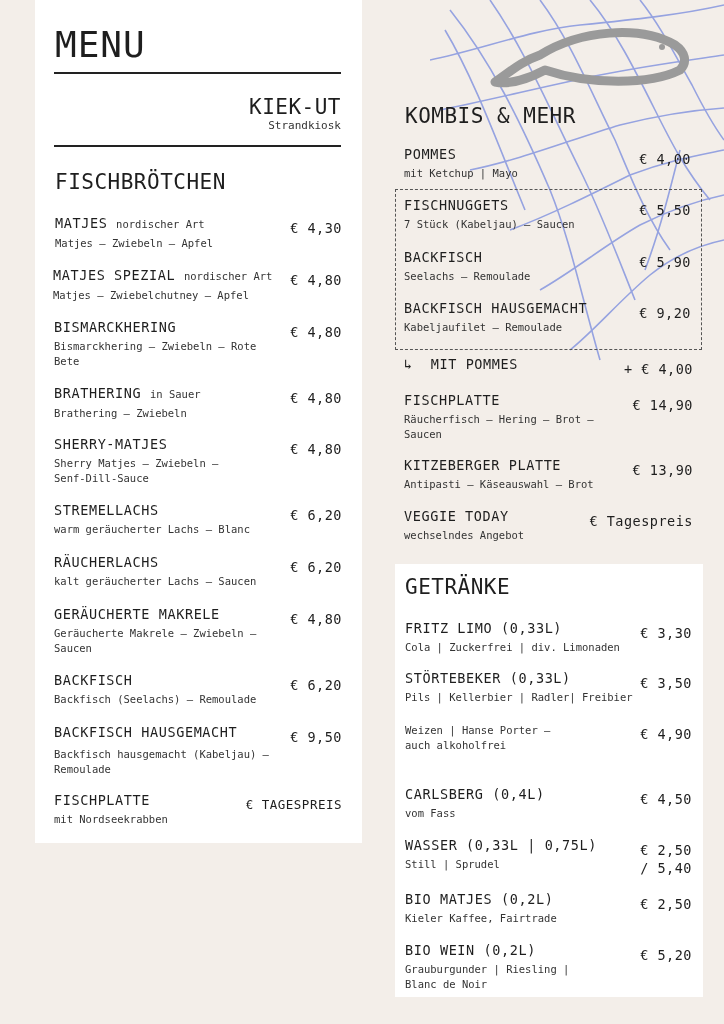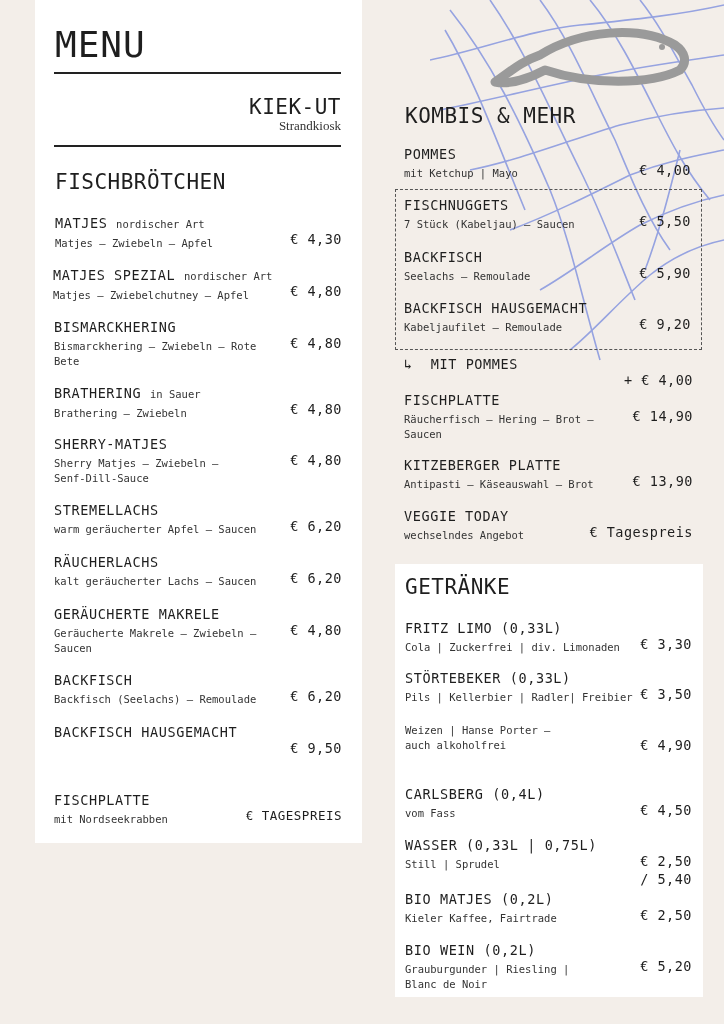--- a/index.html
+++ b/index.html
@@ -10,29 +10,29 @@
     color:#1e1e1e;
   }
   .card { position:absolute; background:#ffffff; }
   .left-card { left:35px; top:0; width:327px; height:843px; }
   .right-card { left:395px; top:564px; width:308px; height:433px; }
 
   .menu-title { position:absolute; left:20px; top:24px; font-size:36px; letter-spacing:1px; font-weight:400; }
   .rule { position:absolute; left:19px; width:287px; height:1.5px; background:#222; }
   .brand { position:absolute; right:21px; top:95px; text-align:right; }
   .brand-name { font-size:21px; letter-spacing:0.5px; line-height:24px; }
-  .brand-sub { font-size:13px; line-height:14px; color:#333;font-family:Liberation Serif, serif; }
+  .brand-sub { font-size:11px; line-height:14px; color:#333; }
 
   .section-title { position:absolute; font-size:21px; letter-spacing:0.5px; }
 
   .item { position:absolute; }
   .item .name { font-size:13.5px; letter-spacing:0.6px; line-height:18px; white-space:nowrap; }
   .item .name small { font-size:10.5px; letter-spacing:0; color:#333; }
   .item .desc { font-size:10.5px; line-height:14.5px; color:#333; margin-top:3px; }
-  .item .price { position:absolute; top:16px; right:0; font-size:13.5px; letter-spacing:0.5px; line-height:18px; text-align:center; white-space:nowrap; }
+  .item .price { position:absolute; top:5px; right:0; font-size:13.5px; letter-spacing:0.5px; line-height:18px; text-align:center; white-space:nowrap; }
 
   .dashed-box { position:absolute; left:395px; top:189px; width:307px; height:161px; border:1px dashed #555; box-sizing:border-box; }
 
   .deco { position:absolute; left:430px; top:0; width:294px; height:380px; pointer-events:none; }
 </style>
 </head>
 <body>
 
 <svg class="deco" viewBox="0 0 294 380">
   <g fill="none" stroke="#8c9be0" stroke-width="1.6" opacity="0.9">
@@ -87,40 +87,41 @@
     <div class="desc">Brathering – Zwiebeln</div>
     <div class="price">€ 4,80</div>
   </div>
   <div class="item" style="left:19px;top:435px;width:288px">
     <div class="name">SHERRY-MATJES</div>
     <div class="desc" style="width:190px">Sherry Matjes – Zwiebeln – Senf-Dill-Sauce</div>
     <div class="price">€ 4,80</div>
   </div>
   <div class="item" style="left:19px;top:501px;width:288px">
     <div class="name">STREMELLACHS</div>
-    <div class="desc">warm geräucherter Apfel – Saucen</div>
+    <div class="desc">warm geräucherter Lachs – Blanc</div>
     <div class="price">€ 6,20</div>
   </div>
   <div class="item" style="left:19px;top:553px;width:288px">
     <div class="name">RÄUCHERLACHS</div>
     <div class="desc">kalt geräucherter Lachs – Saucen</div>
     <div class="price">€ 6,20</div>
   </div>
   <div class="item" style="left:19px;top:605px;width:288px">
     <div class="name">GERÄUCHERTE MAKRELE</div>
     <div class="desc" style="width:215px">Geräucherte Makrele – Zwiebeln – Saucen</div>
     <div class="price">€ 4,80</div>
   </div>
   <div class="item" style="left:19px;top:671px;width:288px">
     <div class="name">BACKFISCH</div>
     <div class="desc">Backfisch (Seelachs) – Remoulade</div>
     <div class="price">€ 6,20</div>
   </div>
   <div class="item" style="left:19px;top:723px;width:288px">
     <div class="name">BACKFISCH HAUSGEMACHT</div>
+    <div class="desc" style="width:225px;margin-top:6px">Backfisch hausgemacht (Kabeljau) – Remoulade</div>
     <div class="price">€ 9,50</div>
   </div>
   <div class="item" style="left:19px;top:791px;width:288px">
     <div class="name">FISCHPLATTE</div>
     <div class="desc">mit Nordseekrabben</div>
     <div class="price" style="font-size:12.5px">€ TAGESPREIS</div>
   </div>
 </div>
 
 <div class="section-title" style="left:405px;top:104px">KOMBIS &amp; MEHR</div>

